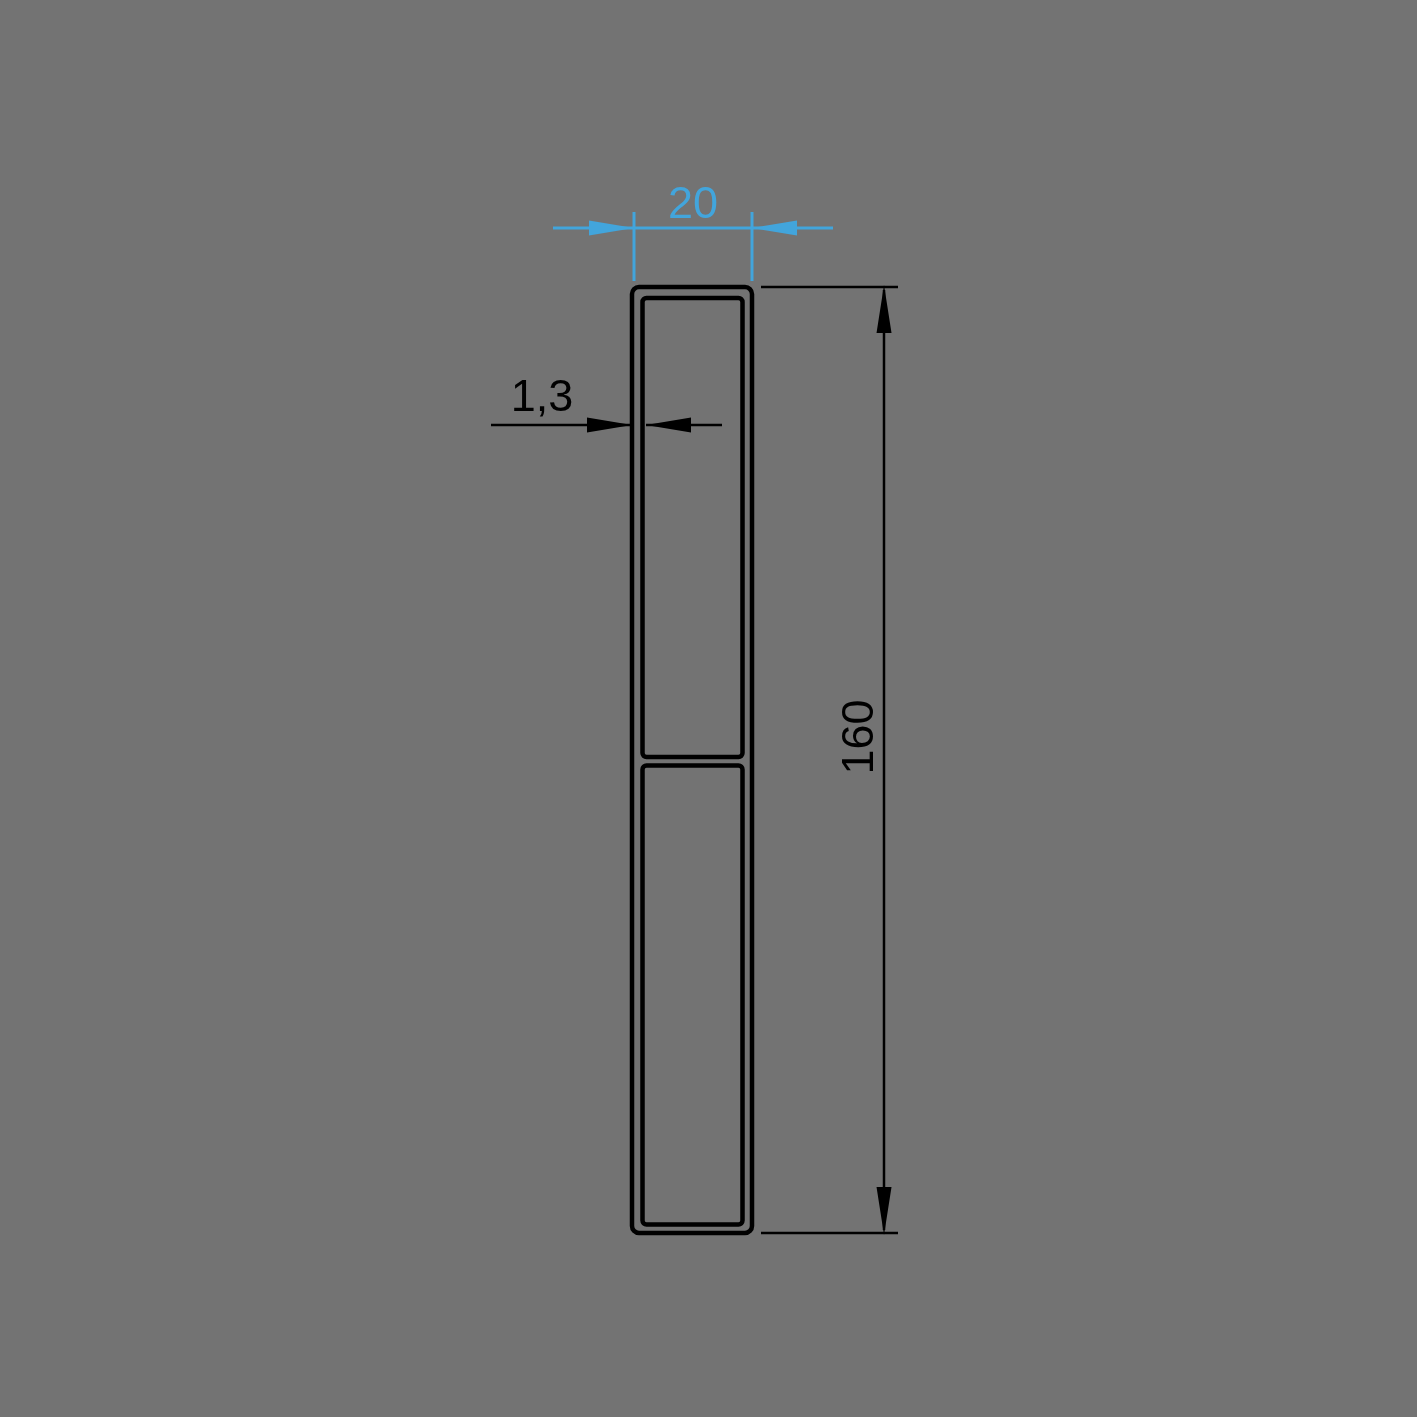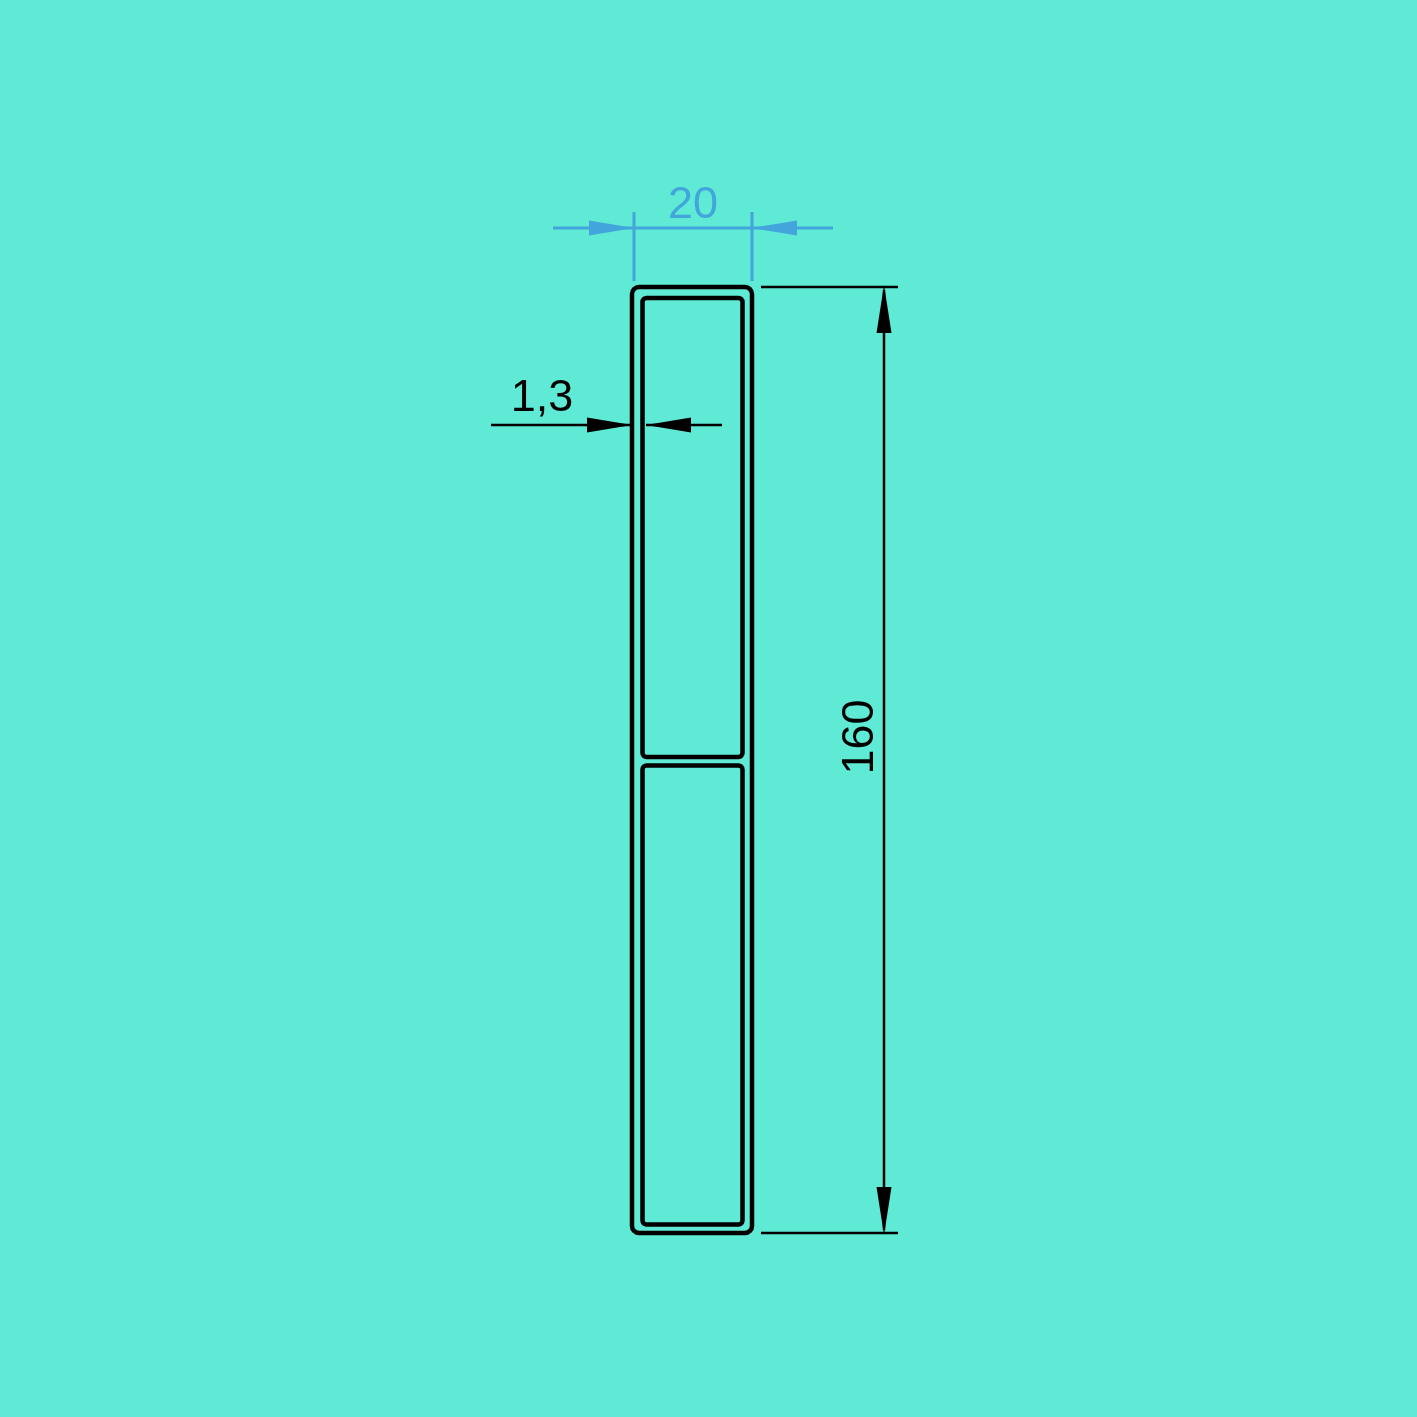--- a/index.html
+++ b/index.html
@@ -4,21 +4,21 @@
 <style>
   html, body {
     margin: 0;
     padding: 0;
     background: #ffffff;
   }
   .canvas {
     position: relative;
     width: 1417px;
     height: 1417px;
-    background: #5eead4;
+    background: #737373;
     overflow: hidden;
   }
   .canvas svg {
     position: absolute;
     left: 0;
     top: 0;
     width: 1417px;
     height: 1417px;
   }
   .dim-text {

